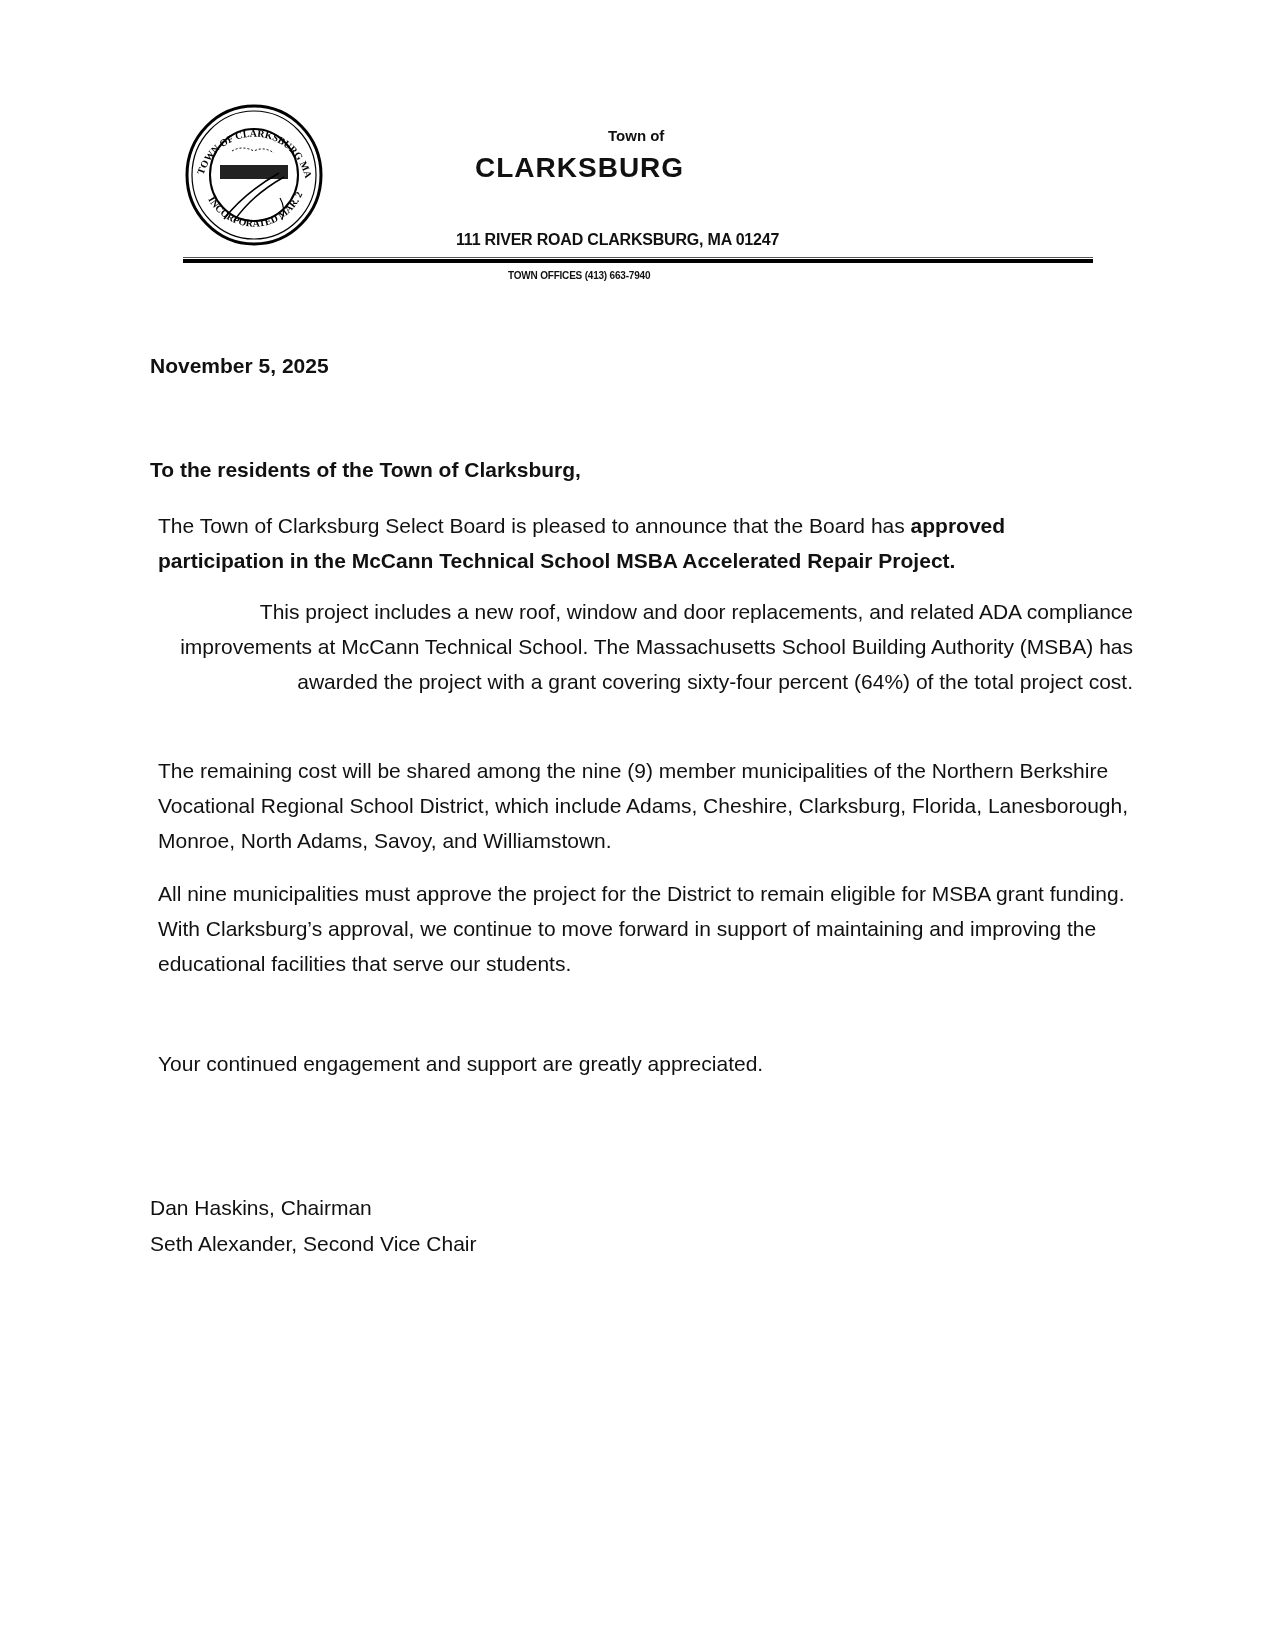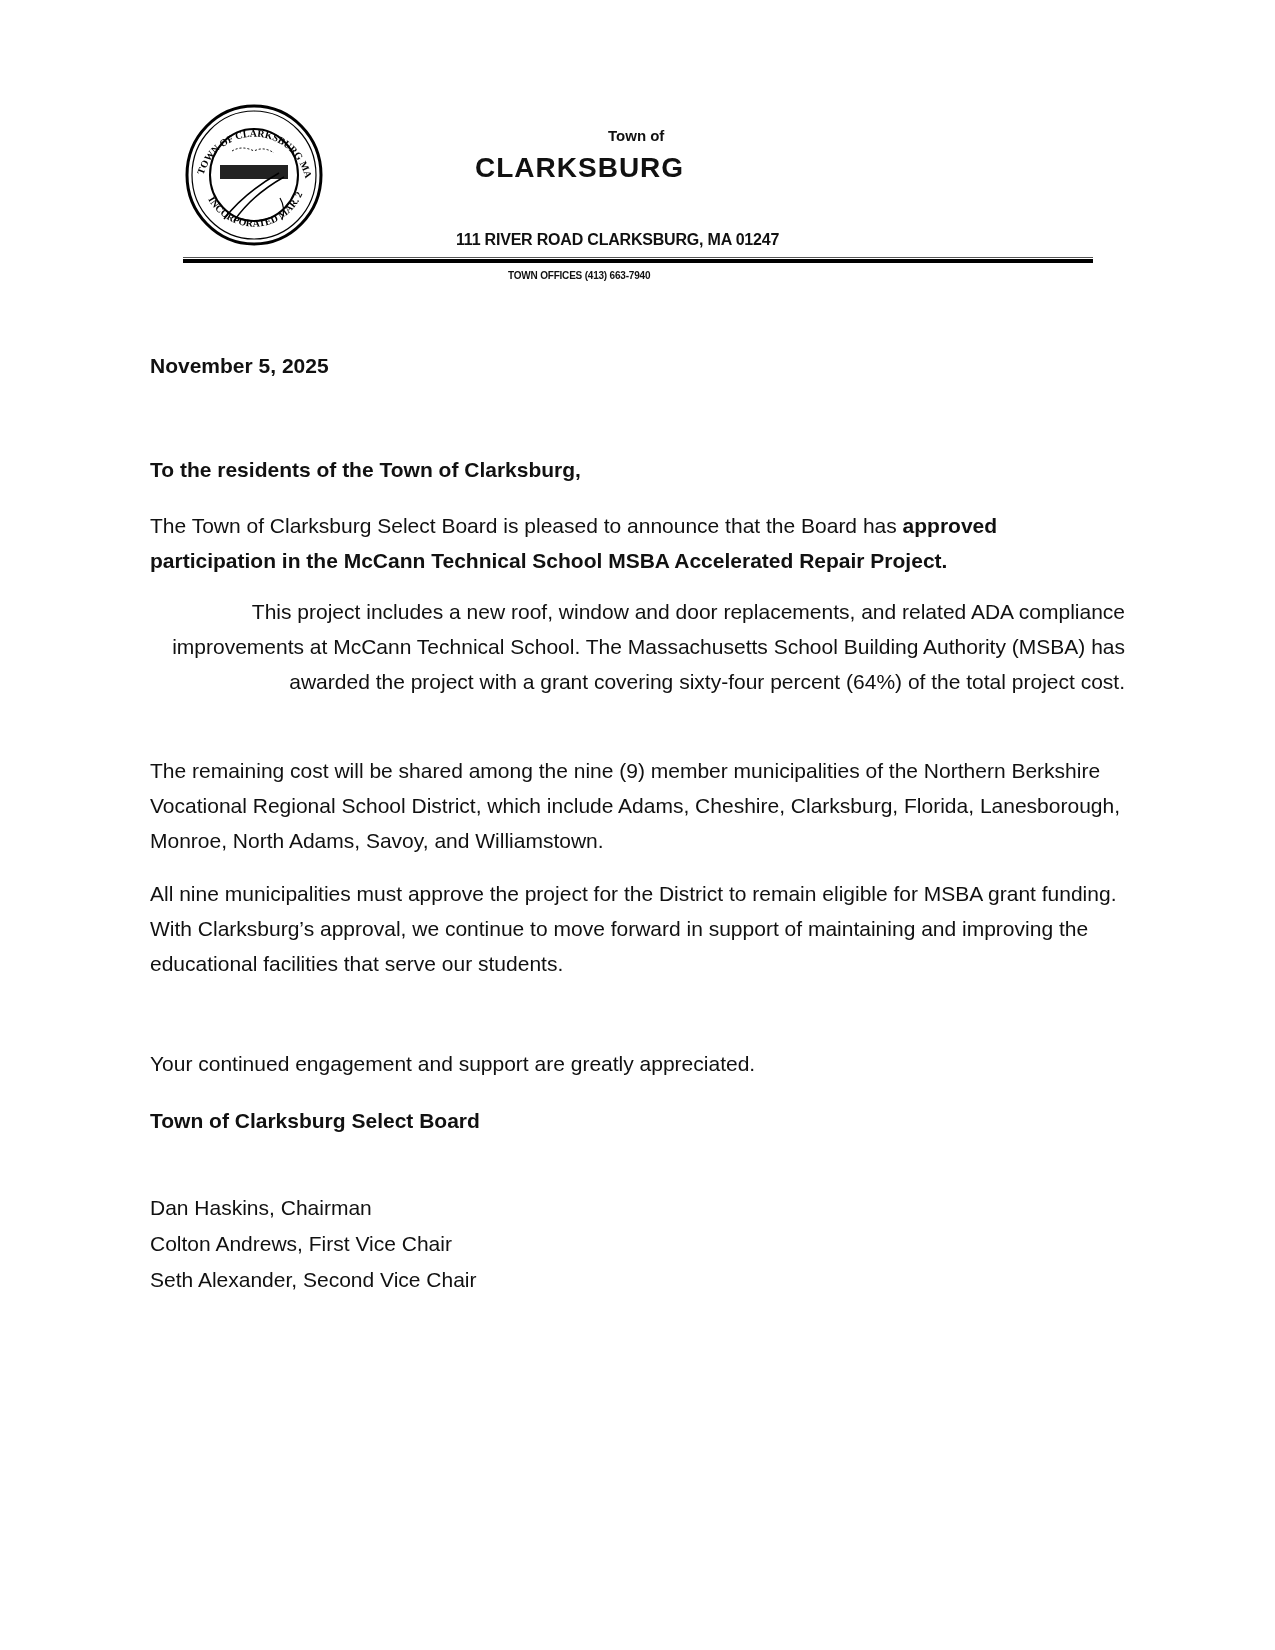--- a/index.html
+++ b/index.html
@@ -11,21 +11,21 @@
   .seal { position: absolute; left: 184px; top: 103px; width: 140px; height: 144px; }
   .town-of { position: absolute; left: 0; width: 1275px; top: 127px; text-align: center; font-size: 15px; font-weight: bold; transform: translateX(0); }
   .town-of span { position: absolute; left: 608px; }
   .name { position: absolute; top: 152px; left: 475px; font-size: 28px; font-weight: 900; letter-spacing: 1px; font-family: "Liberation Sans", sans-serif; transform: scaleX(1.0); }
   .address { position: absolute; top: 231px; left: 456px; font-size: 16px; font-weight: bold; letter-spacing: -0.2px; }
   .rule { position: absolute; left: 183px; top: 259px; width: 910px; height: 4px; background: #000; }
   .rule2 { position: absolute; left: 183px; top: 257px; width: 910px; height: 1px; background: #555; }
   .offices { position: absolute; top: 270px; left: 508px; font-size: 10px; font-weight: bold; letter-spacing: -0.2px; }
   .date { position: absolute; top: 354px; left: 150px; font-weight: bold; font-size: 21px; }
   .salutation { position: absolute; top: 458px; left: 150px; font-weight: bold; font-size: 21px; }
-  .para { position: absolute; left: 150px; width: 975px; font-size: 21px; line-height: 35px; }
+  .para { position: absolute; left: 158px; width: 975px; font-size: 21px; line-height: 35px; }
   .p1 { top: 508px; }
   .p2 { top: 594px; text-align: right; }
   .p3 { top: 753px; }
   .p4 { top: 876px; }
   .p5 { top: 999px; margin-top: 47px; }
   b { font-weight: bold; }
   .closing { position: absolute; top: 1103px; left: 150px; font-weight: bold; font-size: 21px; line-height: 35px; }
   .signers { position: absolute; top: 1190px; left: 150px; font-size: 21px; line-height: 36px; }
   .signers div { white-space: nowrap; }
 </style>
@@ -66,20 +66,18 @@
 
 <div class="para p1">
   <span>The Town of Clarksburg Select Board is pleased to announce that the Board has </span><b>approved participation in the McCann Technical School MSBA Accelerated Repair Project.</b>
 </div>
 <div class="para p2">This project includes a new roof, window and door replacements, and related ADA compliance improvements at McCann Technical School. The Massachusetts School Building Authority (MSBA) has awarded the project with a grant covering sixty-four percent (64%) of the total project cost.</div>
 <div class="para p3">The remaining cost will be shared among the nine (9) member municipalities of the Northern Berkshire Vocational Regional School District, which include Adams, Cheshire, Clarksburg, Florida, Lanesborough, Monroe, North Adams, Savoy, and Williamstown.</div>
 <div class="para p4">All nine municipalities must approve the project for the District to remain eligible for MSBA grant funding. With Clarksburg’s approval, we continue to move forward in support of maintaining and improving the educational facilities that serve our students.</div>
 <div class="para p5">Your continued engagement and support are greatly appreciated.</div>
 
 <div class="closing">
-  <div>Town of Clarksburg Select Board</div>
 </div>
 
 <div class="signers">
   <div>Dan Haskins, Chairman</div>
-  <div>Colton Andrews, First Vice Chair</div>
   <div>Seth Alexander, Second Vice Chair</div>
 </div>
 
 </body></html>

